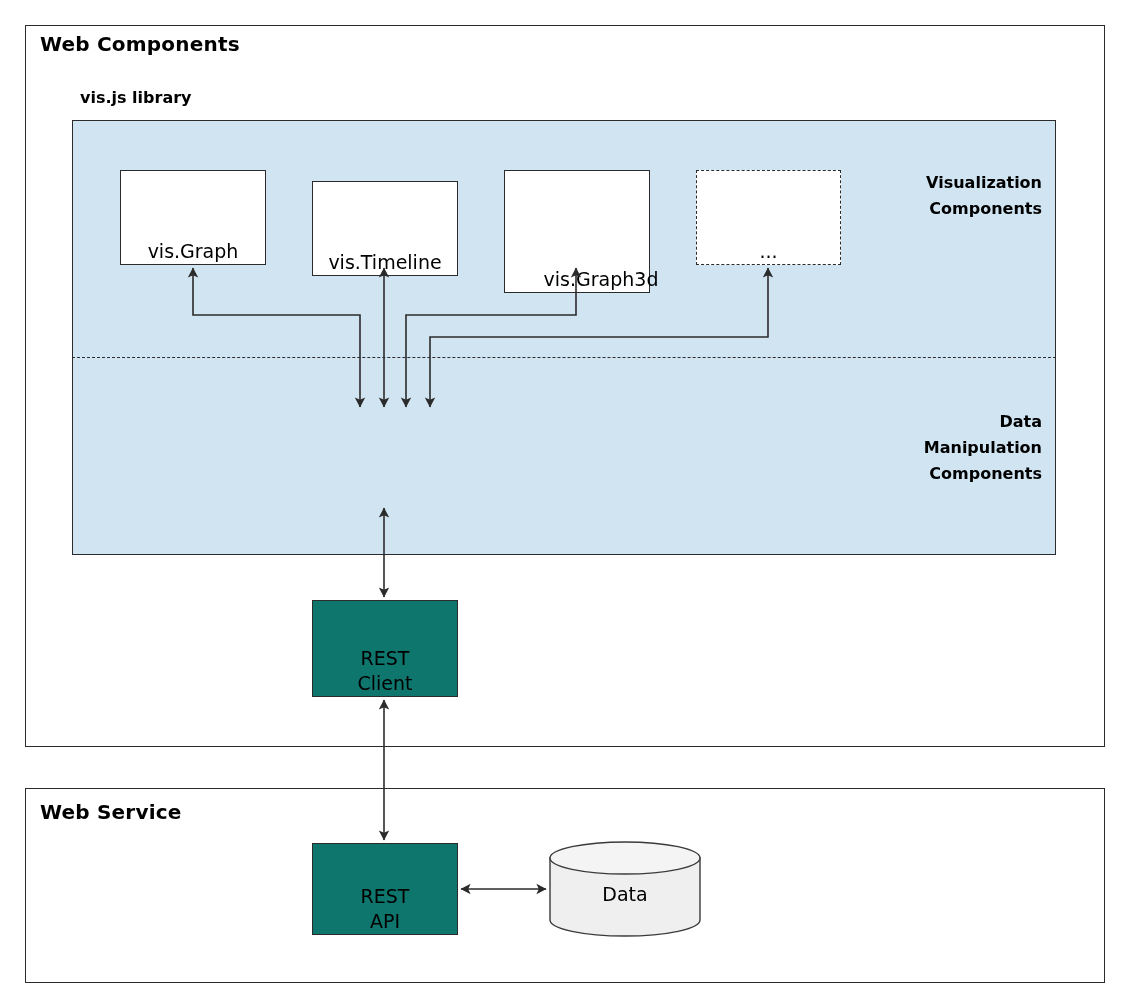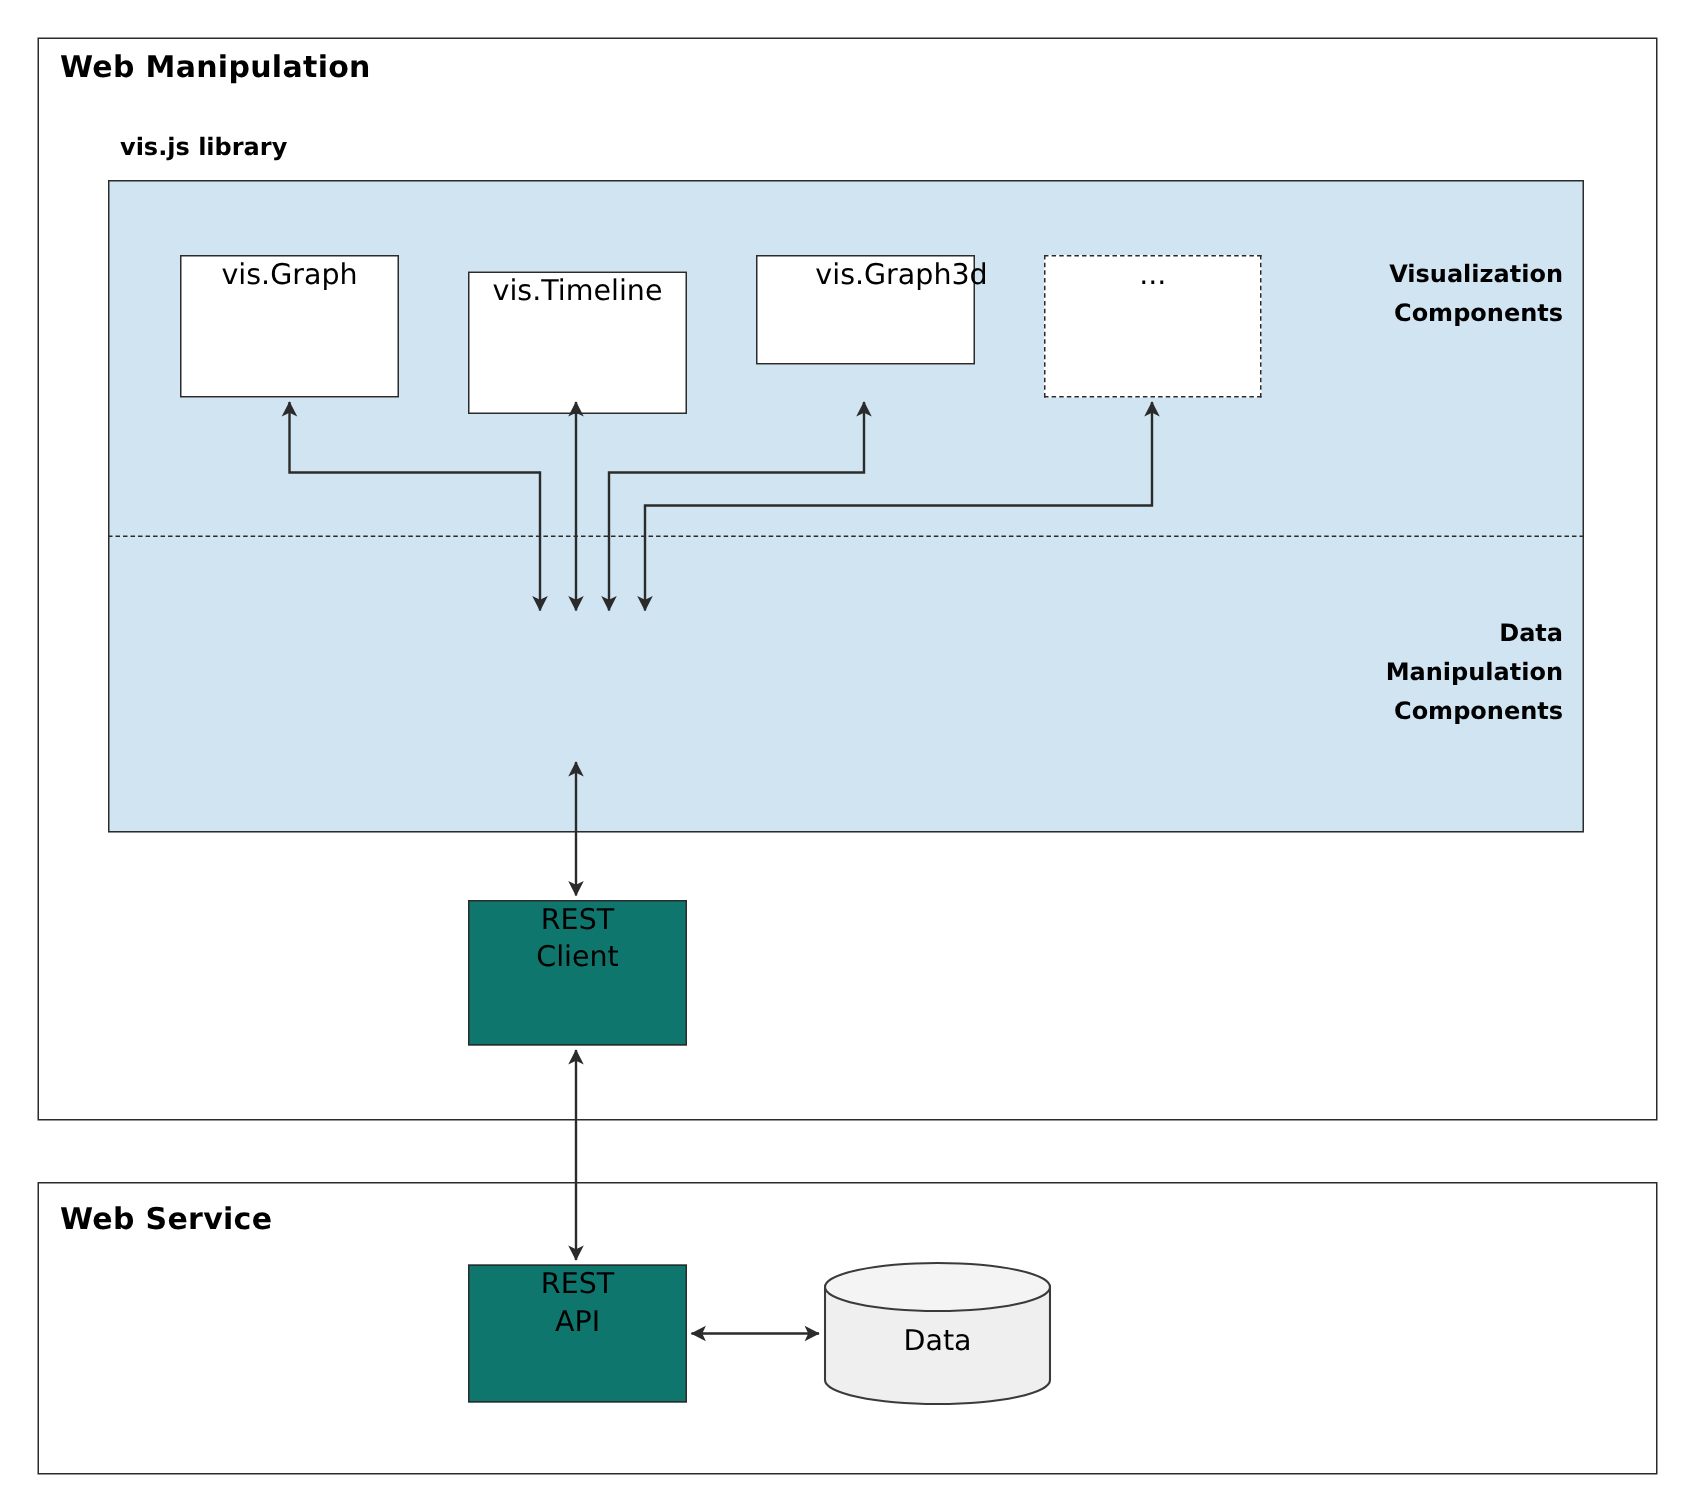--- a/index.html
+++ b/index.html
@@ -65,32 +65,32 @@
   }
   #label-visual{right:86px;top:170px;}
   #label-datam{right:86px;top:409px;}
 
   
   .node{
     position:absolute;
     box-sizing:border-box;
     border:1.4px solid #2b2b2b;
     background:#ffffff;
-    display:flex;align-items:flex-start;justify-content:center;
+    display:flex;align-items:flex-end;justify-content:center;
     text-align:center;
     font-size:19px;
     line-height:25px;
     color:#000;
   }
   .node.dashed{border:1.6px dashed #2b2b2b;}
   .node.gray{background:#0f766e;}
 
   #node-graph    {left:120px;top:170px;width:146px;height:95px;}
   #node-timeline {left:312px;top:181px;width:146px;height:95px;}
-  #node-graph3d  {left:504px;top:170px;width:146px;height:73px;padding-left:48px;}
+  #node-graph3d  {left:504px;top:170px;width:146px;height:123px;padding-left:48px;}
   #node-more     {left:696px;top:170px;width:145px;height:95px;}
   #node-dataset  {left:312px;top:410px;width:146px;height:95px;}
   #node-restclient{left:312px;top:600px;width:146px;height:97px;}
   #node-restapi  {left:312px;top:843px;width:146px;height:92px;}
 
   
   #node-database{
     position:absolute;left:549px;top:841px;width:152px;height:96px;
   }
   #node-database .db-label{
@@ -101,21 +101,21 @@
 
   
   #wires{position:absolute;left:0;top:0;width:1128px;height:1008px;pointer-events:none;}
 </style>
 </head>
 <body>
 
 <div id="stage">
 
   <div class="frame" id="web-application"></div>
-  <div class="frame-title" id="wa-title">Web Manipulation</div>
+  <div class="frame-title" id="wa-title">Web Components</div>
 
   <div class="section-title" id="lib-title">vis.js library</div>
   <div id="lib-panel"></div>
   <div id="lib-divider"></div>
 
   <div class="panel-label" id="label-visual">
     <div>Visualization</div>
     <div>Components</div>
   </div>
 

